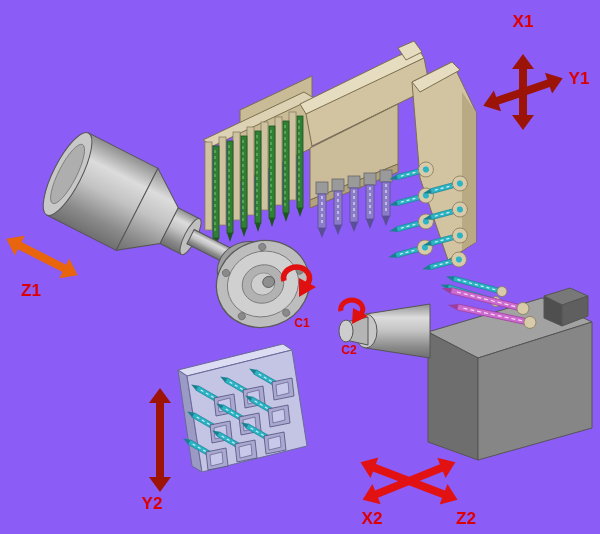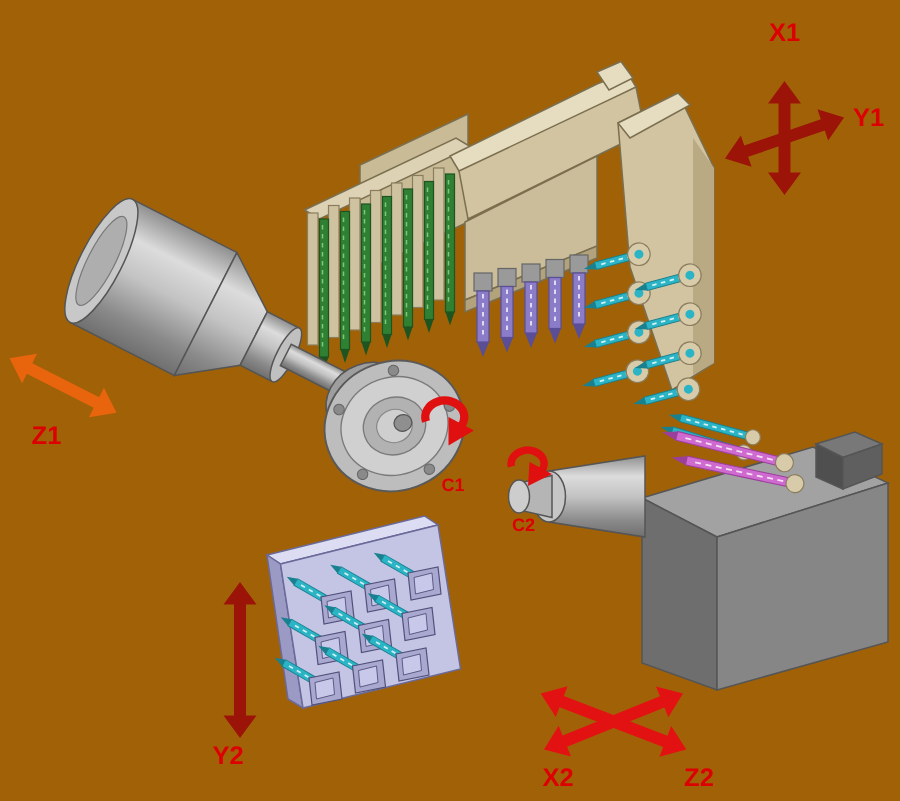--- a/index.html
+++ b/index.html
@@ -1,16 +1,16 @@
 <!DOCTYPE html>
 <html><head>
 <meta charset="utf-8">
 <style>
   html,body{margin:0;padding:0;background:#ffffff;}
-  .stage{position:relative;width:600px;height:534px;background:#a16207;overflow:hidden;
+  .stage{position:relative;width:600px;height:534px;background:#8b5cf6;overflow:hidden;
          font-family:"Liberation Sans", sans-serif;}
   svg{position:absolute;left:0;top:0;}
   .axis-label{font-family:"Liberation Sans", sans-serif;font-weight:bold;font-size:17px;text-anchor:middle;}
   .c-label{font-family:"Liberation Sans", sans-serif;font-weight:bold;font-size:12px;text-anchor:middle;}
   .outline{stroke:#555;stroke-width:1;}
   .tan-outline{stroke:#7a6f50;stroke-width:1;}
 </style>
 </head>
 <body>
 

